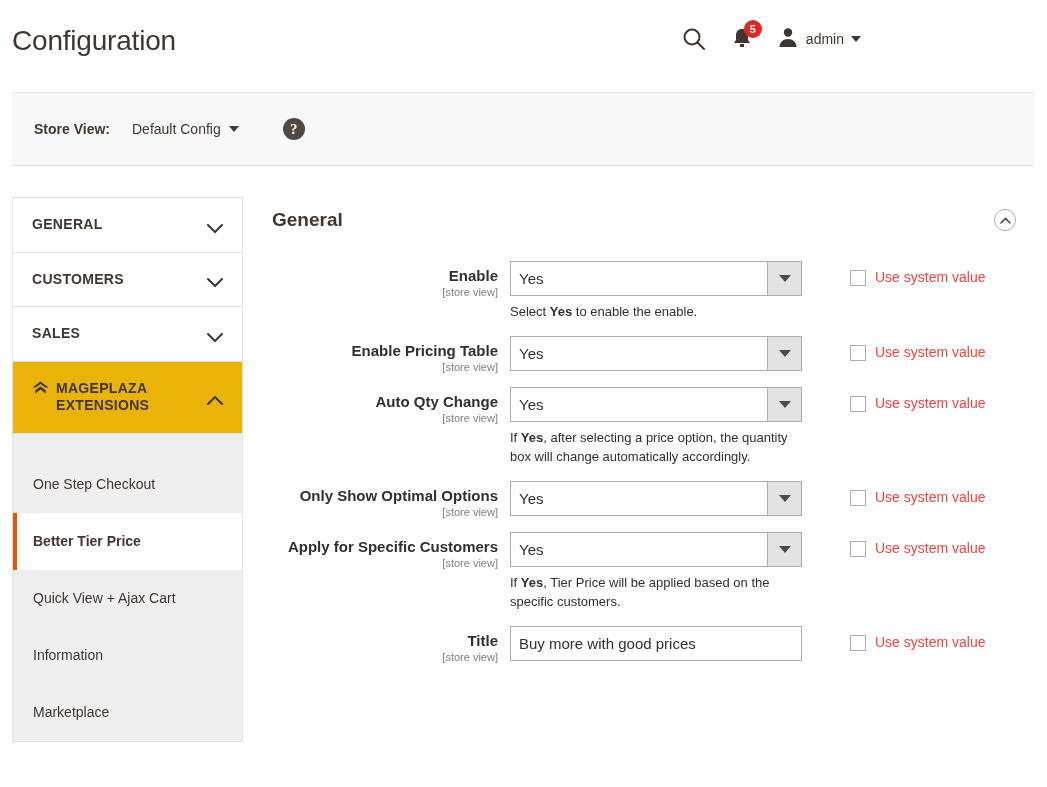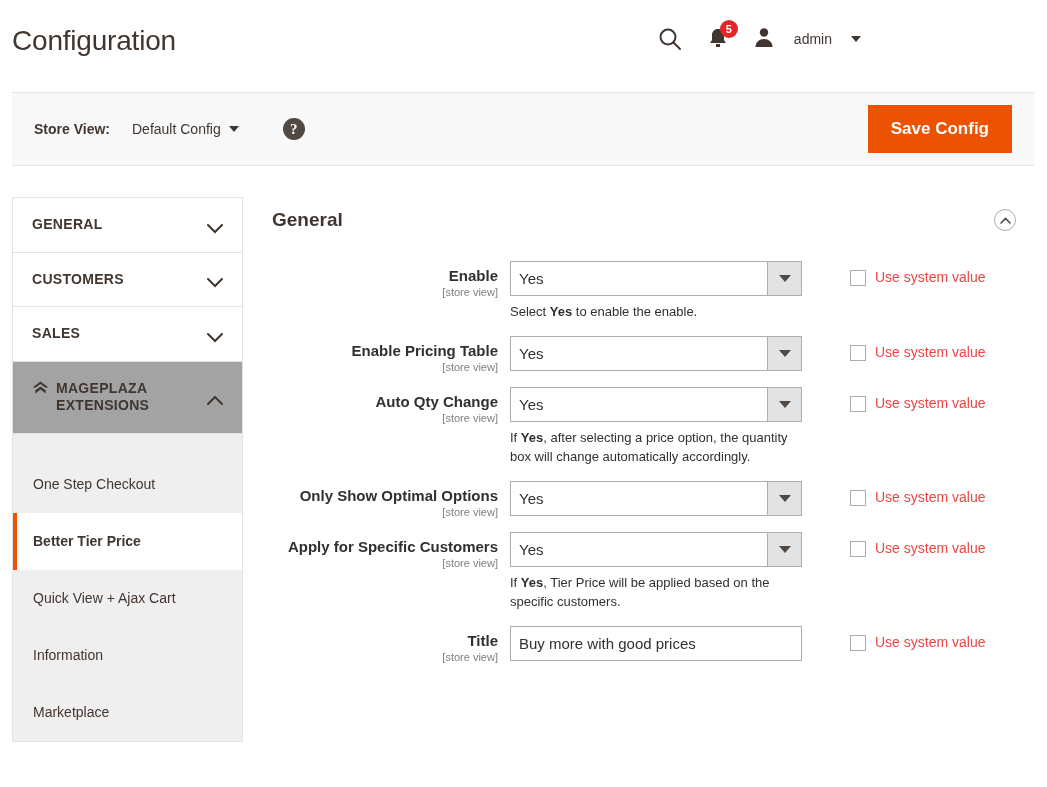--- a/index.html
+++ b/index.html
@@ -36,21 +36,21 @@
   .search-icon svg { display: block; }
   .notif-wrap { position: relative; width: 26px; height: 26px; }
   .notif-badge {
     position: absolute; right: -7px; top: -6px;
     min-width: 18px; height: 18px; padding: 0 4px;
     border-radius: 9px; background: #e22626; color: #fff;
     font-size: 11px; font-weight: bold; line-height: 18px;
     text-align: center;
   }
   .admin-user {
-    display: flex; align-items: center; gap: 19px; cursor: pointer;
+    display: flex; align-items: center; gap: 7px; cursor: pointer;
   }
   .admin-name { font-size: 14px; color: #41362f; }
   .caret-down {
     width: 0; height: 0; border-left: 5px solid transparent;
     border-right: 5px solid transparent; border-top: 6px solid #41362f;
   }
 
   
   .store-bar {
     position: absolute; left: 12px; top: 92px;
@@ -92,21 +92,21 @@
     position: absolute; left: 12px; top: 197px;
     width: 231px;
     border: 1px solid #e3e3e3;
     background: #ffffff;
   }
   .nav-section {
     border-bottom: 1px solid #e3e3e3;
     background: #ffffff;
     cursor: pointer;
   }
-  .nav-section.open { background: #a3a3a3; border-bottom: 1px solid #e3e3e3; }
+  .nav-section.open { background: #eab308; border-bottom: 1px solid #e3e3e3; }
   .nav-section-head {
     display: flex; align-items: center; justify-content: space-between;
     padding: 18px 19px; min-height: 53px;
   }
   .nav-section-title {
     font-size: 14px; font-weight: bold; color: #41362f;
     letter-spacing: 0.3px; line-height: 1.25;
     display: flex; align-items: flex-start; gap: 7px;
   }
   .mp-icon { flex: 0 0 auto; margin-top: 1px; }
@@ -246,21 +246,20 @@
     <div class="store-bar-inner">
       <span class="store-label">Store View:</span>
 
       <span class="store-select">
         <span class="store-value">Default Config</span>
         <span class="store-caret"></span>
       </span>
 
       <span class="help-icon">?</span>
 
-      <button class="save-config-btn">Save Config</button>
     </div>
   </div>
 
   <div class="sidebar">
 
     <div class="nav-section">
       <div class="nav-section-head">
         <span class="nav-section-title">GENERAL</span>
         <span class="chev">
           <svg width="16" height="10" viewBox="0 0 16 10">

